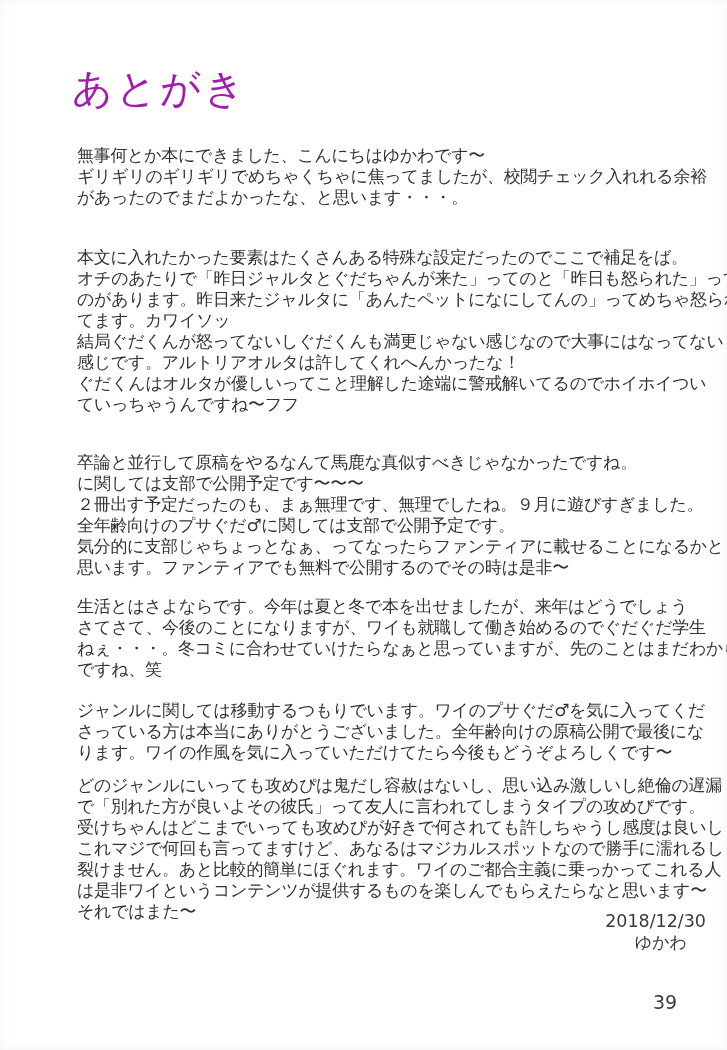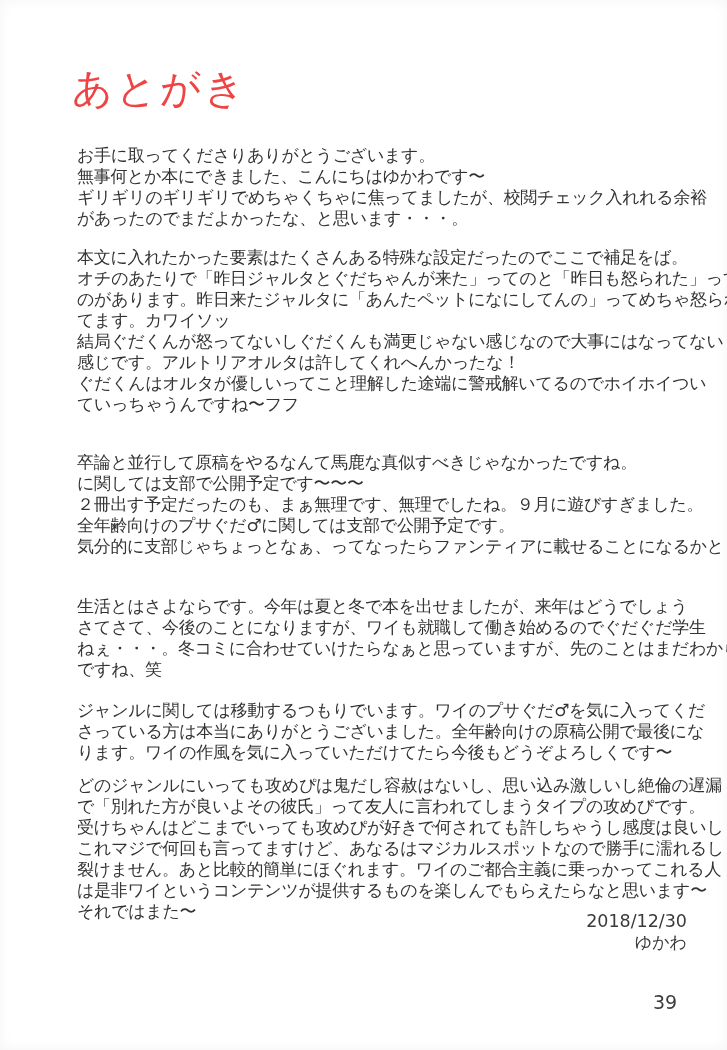--- a/index.html
+++ b/index.html
@@ -19,21 +19,21 @@
     color: #2e2e2e;
   }
   .title {
     position: absolute;
     left: 72px;
     top: 64px;
     font-size: 40px;
     line-height: 48px;
     letter-spacing: 3px;
     font-weight: 500;
-    color: #ef4444;
+    color: #a21caf;
     white-space: nowrap;
   }
   .para {
     position: absolute;
     left: 77px;
     width: 640px;
     font-size: 17px;
     line-height: 21px;
     letter-spacing: -0.3px;
     color: #333333;
@@ -51,20 +51,21 @@
   .date-line {
     position: absolute;
     top: 911px;
     left: 0;
     width: 687px;
     text-align: right;
     font-size: 17.5px;
     line-height: 21px;
     color: #3a3a3a;
     white-space: nowrap;
+    padding-left: 19px;
   }
   .signature-line {
     position: absolute;
     top: 932px;
     left: 0;
     width: 687px;
     text-align: right;
     font-size: 17px;
     line-height: 21px;
     color: #3a3a3a;
@@ -80,21 +81,20 @@
   }
 </style>
 </head>
 <body>
 
 <div class="page">
 
   <div class="title">あとがき</div>
 
   <div class="para p1">
-    <div class="line">お手に取ってくださりありがとうございます。</div>
     <div class="line">無事何とか本にできました、こんにちはゆかわです〜</div>
     <div class="line">ギリギリのギリギリでめちゃくちゃに焦ってましたが、校閲チェック入れれる余裕</div>
     <div class="line">があったのでまだよかったな、と思います・・・。</div>
   </div>
 
   <div class="para p2">
     <div class="line">本文に入れたかった要素はたくさんある特殊な設定だったのでここで補足をば。</div>
     <div class="line">オチのあたりで「昨日ジャルタとぐだちゃんが来た」ってのと「昨日も怒られた」って</div>
     <div class="line">のがあります。昨日来たジャルタに「あんたペットになにしてんの」ってめちゃ怒られ</div>
     <div class="line">てます。カワイソッ</div>
@@ -103,20 +103,21 @@
     <div class="line">ぐだくんはオルタが優しいってこと理解した途端に警戒解いてるのでホイホイつい</div>
     <div class="line">ていっちゃうんですね〜フフ</div>
   </div>
 
   <div class="para p3">
     <div class="line">卒論と並行して原稿をやるなんて馬鹿な真似すべきじゃなかったですね。</div>
     <div class="line">に関しては支部で公開予定です〜〜〜</div>
     <div class="line">２冊出す予定だったのも、まぁ無理です、無理でしたね。９月に遊びすぎました。</div>
     <div class="line">全年齢向けのプサぐだ♂に関しては支部で公開予定です。</div>
     <div class="line">気分的に支部じゃちょっとなぁ、ってなったらファンティアに載せることになるかと</div>
+    <div class="line">思います。ファンティアでも無料で公開するのでその時は是非〜</div>
   </div>
 
   <div class="para p4">
     <div class="line">生活とはさよならです。今年は夏と冬で本を出せましたが、来年はどうでしょう</div>
     <div class="line">さてさて、今後のことになりますが、ワイも就職して働き始めるのでぐだぐだ学生</div>
     <div class="line">ねぇ・・・。冬コミに合わせていけたらなぁと思っていますが、先のことはまだわからん</div>
     <div class="line">ですね、笑</div>
   </div>
 
   <div class="para p5">

